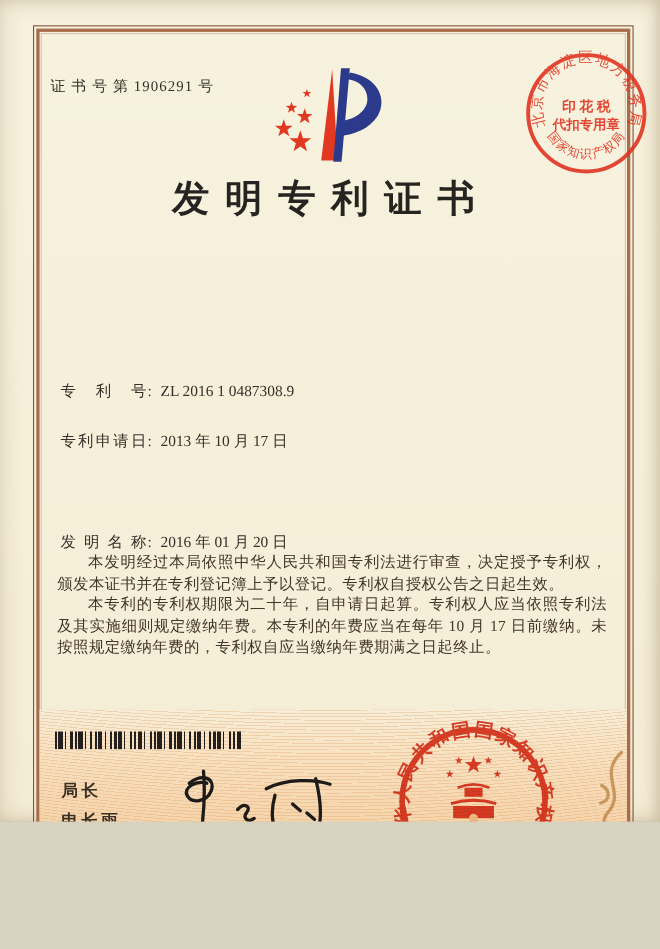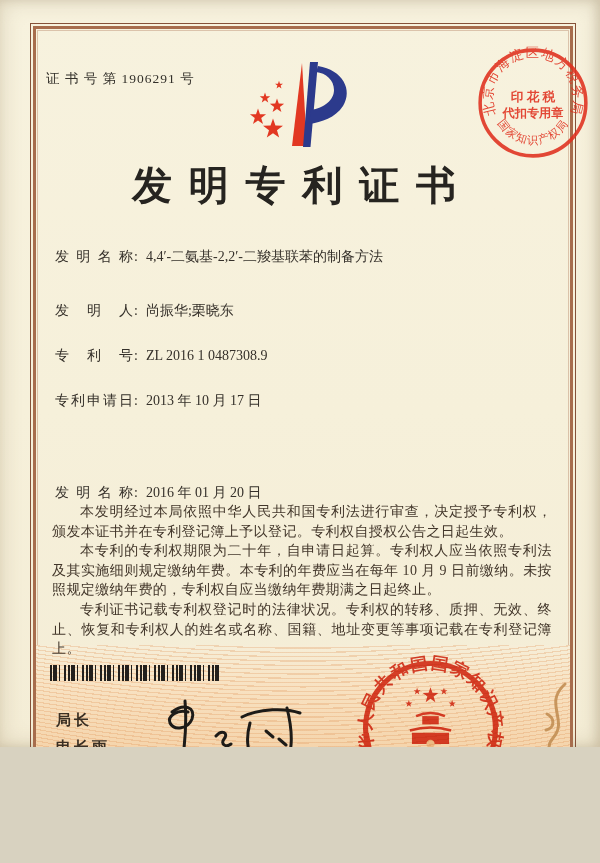--- a/index.html
+++ b/index.html
@@ -13,21 +13,21 @@
   .frame::before{content:"";position:absolute;inset:2px;border:3px solid #a76d4d;}
   .frame::after{content:"";position:absolute;inset:6px;border:1px solid rgba(167,109,77,.35);}
   .deco-band{
     position:absolute;left:36px;top:645px;width:534px;height:183px;
     background:
       repeating-radial-gradient(140% 95% at 50% 175%, rgba(224,148,88,.30) 0 1.6px, rgba(255,255,255,0) 1.6px 5.6px),
       linear-gradient(180deg,#f6eed8 0%,#f8e2c2 22%,#f4d1a6 65%,#f2cc9f 100%);
   }
   .cert-no{position:absolute;left:46px;top:70px;font-size:13.5px;letter-spacing:1px;color:#33302a;}
   .title{position:absolute;left:0;right:12px;top:158px;margin:0;text-align:center;
-    font-size:40px;font-weight:bold;letter-spacing:.42em;text-indent:.42em;color:#262420;}
+    font-size:34px;font-weight:bold;letter-spacing:.42em;text-indent:.42em;color:#262420;}
   .logo{position:absolute;left:246px;top:60px;width:108px;height:92px;}
   .tax-stamp{position:absolute;left:472px;top:42px;width:122px;height:122px;opacity:.88;z-index:5;}
   .field{position:absolute;left:55px;width:500px;font-size:14px;color:#35302a;white-space:nowrap;}
   .flabel{display:inline-block;width:78px;text-align:justify;text-align-last:justify;}
   .colon{display:inline-block;margin:0 8px 0 1px;}
   .paras{position:absolute;left:52px;top:502px;width:500px;}
   .paras p{margin:0;text-indent:2em;font-size:14px;line-height:19.6px;text-align:justify;
     letter-spacing:.4px;color:#42362a;}
   .barcode{position:absolute;left:50px;top:665px;width:170px;height:16px;
     background:repeating-linear-gradient(90deg,#23201d 0 2px,transparent 2px 3px,#23201d 3px 7px,
@@ -79,40 +79,33 @@
     </text>
     <text class="seal-text" font-size="11" fill="#e0301e" letter-spacing="1">
       <textPath href="#arcBot" startOffset="50%" text-anchor="middle">国家知识产权局</textPath>
     </text>
     <text x="60" y="58" text-anchor="middle" font-size="12.5" font-weight="bold" fill="#e0301e" class="seal-text">印 花 税</text>
     <text x="60" y="74" text-anchor="middle" font-size="12" font-weight="bold" fill="#e0301e" class="seal-text">代扣专用章</text>
   </svg>
 
   <h1 class="title">发明专利证书</h1>
 
-  <div class="field" style="top:248px">
-    <span class="flabel">发明名称</span><span class="colon">:</span><span class="fvalue">4,4′-二氨基-2,2′-二羧基联苯的制备方法</span>
-  </div>
-  <div class="field" style="top:302px">
-    <span class="flabel">发明人</span><span class="colon">:</span><span class="fvalue">尚振华;栗晓东</span>
-  </div>
   <div class="field" style="top:347px">
     <span class="flabel">专利号</span><span class="colon">:</span><span class="fvalue">ZL 2016 1 0487308.9</span>
   </div>
   <div class="field" style="top:392px">
     <span class="flabel">专利申请日</span><span class="colon">:</span><span class="fvalue">2013 年 10 月 17 日</span>
   </div>
   <div class="field" style="top:484px">
     <span class="flabel">发明名称</span><span class="colon">:</span><span class="fvalue">2016 年 01 月 20 日</span>
   </div>
 
   <div class="paras">
     <p>本发明经过本局依照中华人民共和国专利法进行审查，决定授予专利权，颁发本证书并在专利登记簿上予以登记。专利权自授权公告之日起生效。</p>
-    <p>本专利的专利权期限为二十年，自申请日起算。专利权人应当依照专利法及其实施细则规定缴纳年费。本专利的年费应当在每年 10 月 9 日前缴纳。未按照规定缴纳年费的，专利权自应当缴纳年费期满之日起终止。</p>
-    <p>专利证书记载专利权登记时的法律状况。专利权的转移、质押、无效、终止、恢复和专利权人的姓名或名称、国籍、地址变更等事项记载在专利登记簿上。</p>
+    <p>本专利的专利权期限为二十年，自申请日起算。专利权人应当依照专利法及其实施细则规定缴纳年费。本专利的年费应当在每年 10 月 17 日前缴纳。未按照规定缴纳年费的，专利权自应当缴纳年费期满之日起终止。</p>
   </div>
 
   <div class="barcode"></div>
 
   <div class="sig-block">
     <div>局长</div>
     <div>申长雨</div>
   </div>
 
   <svg class="signature" viewBox="0 0 172 88">

